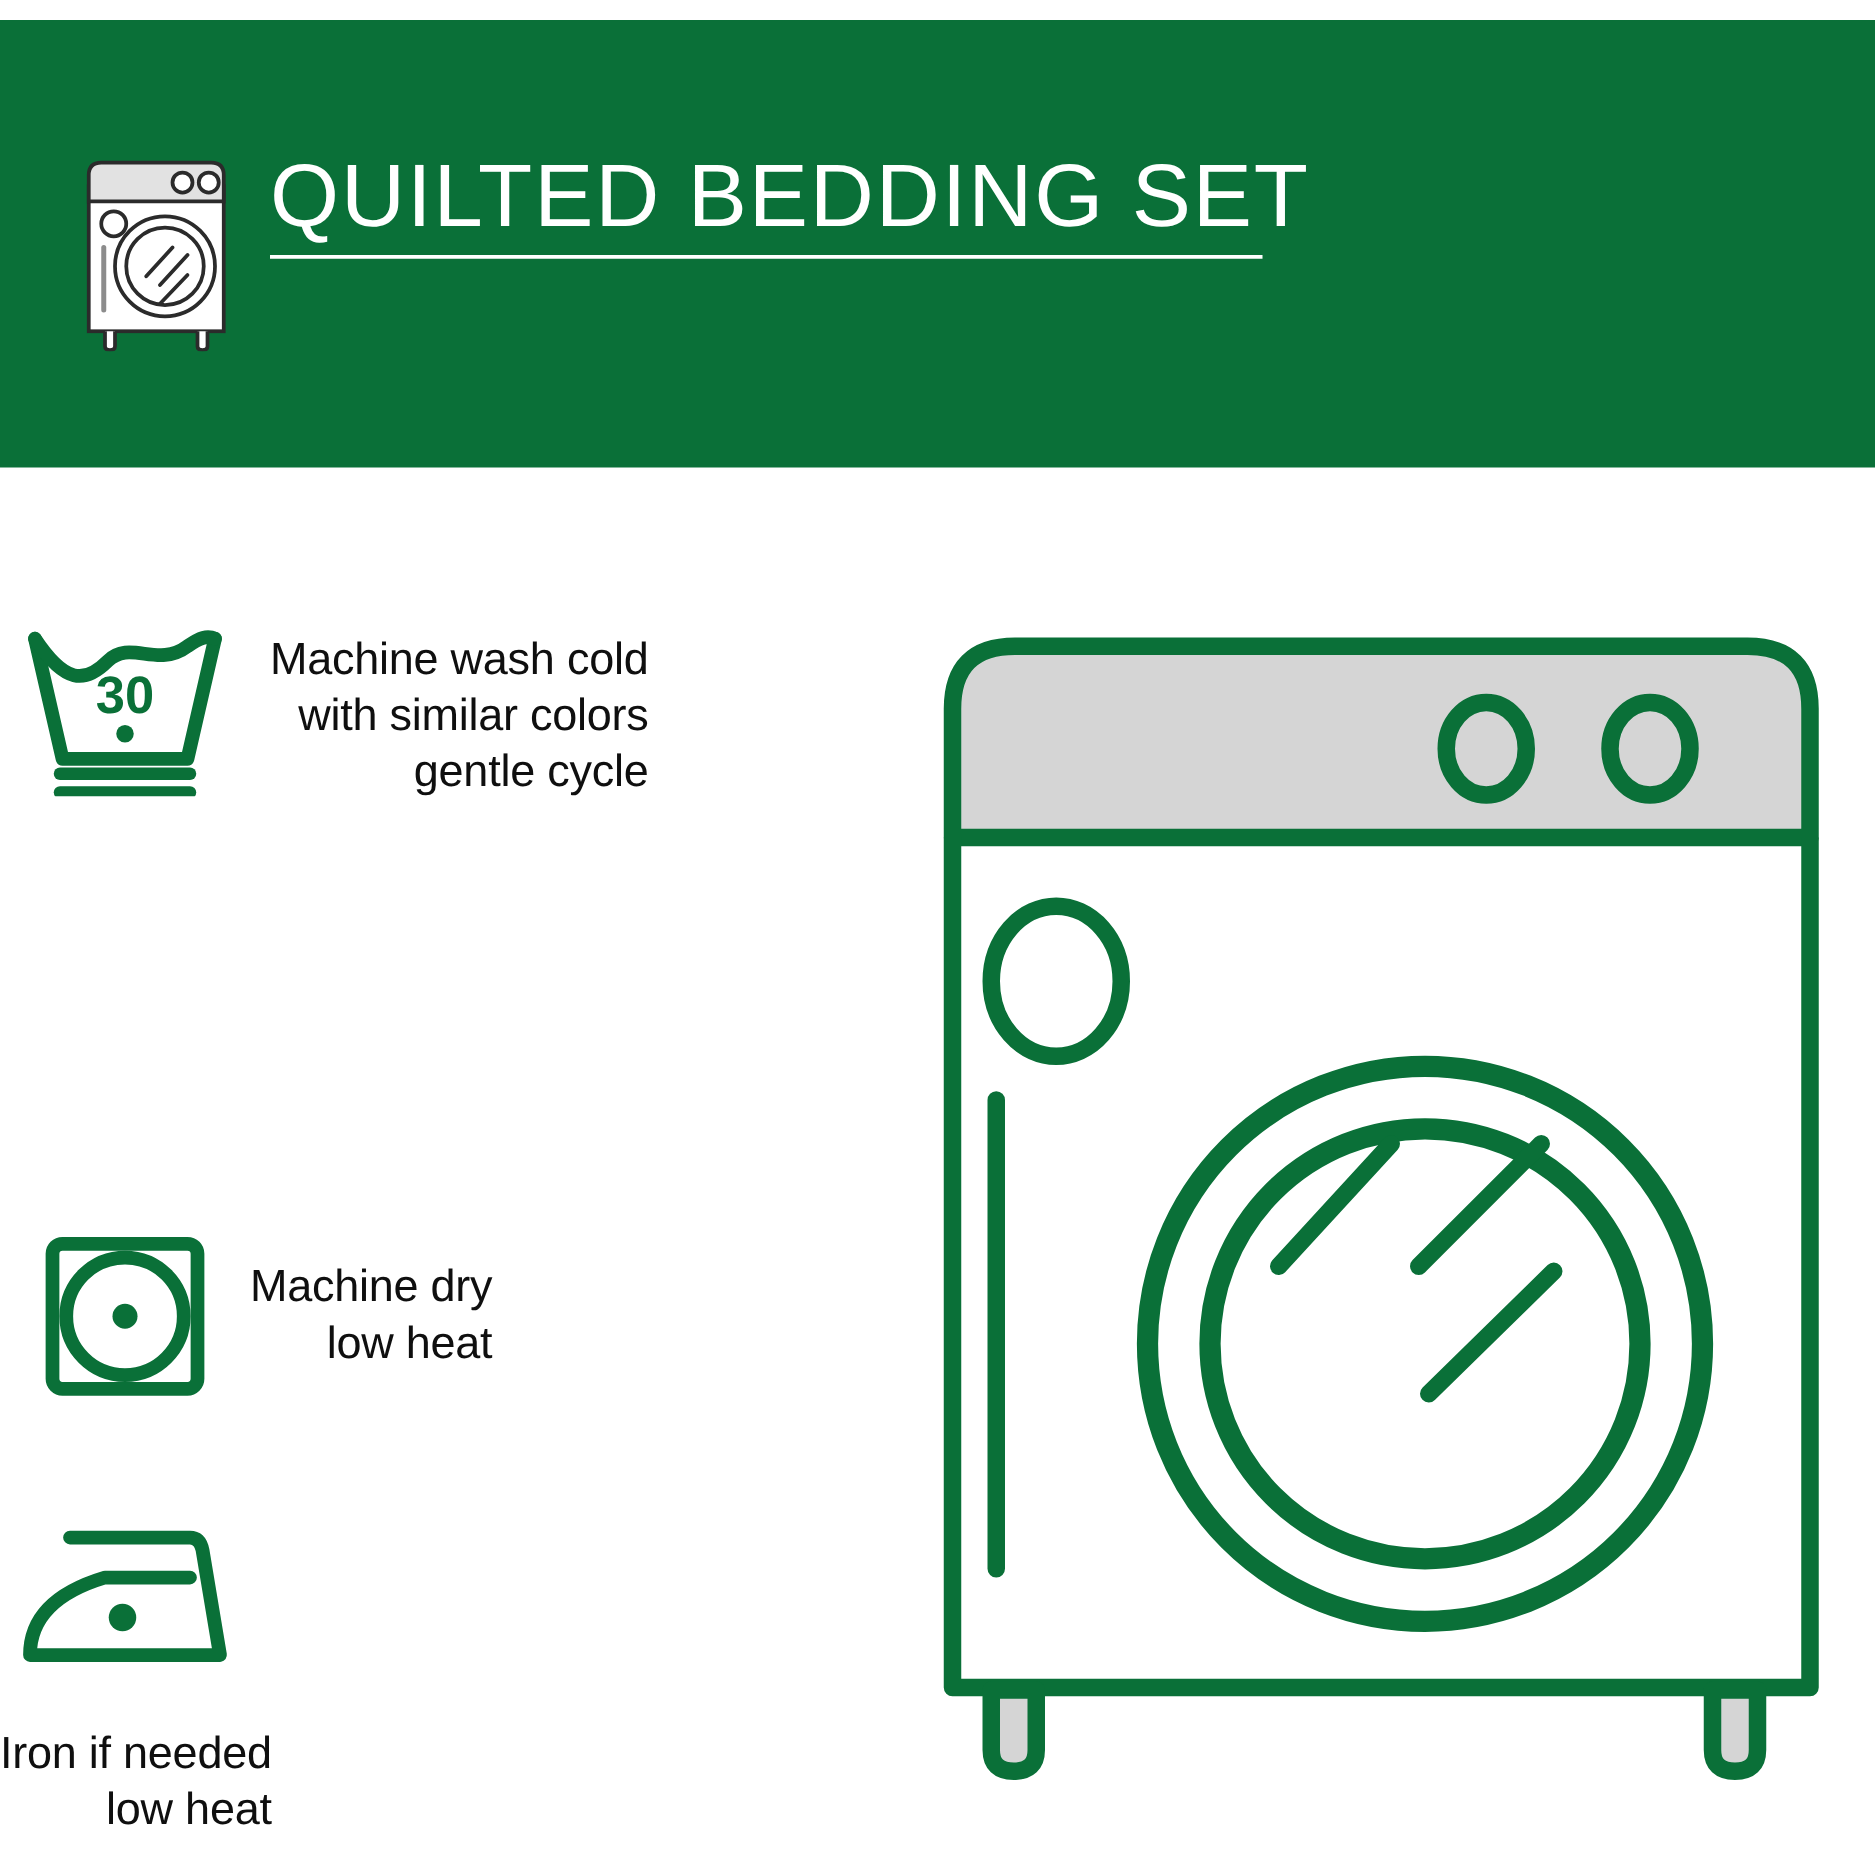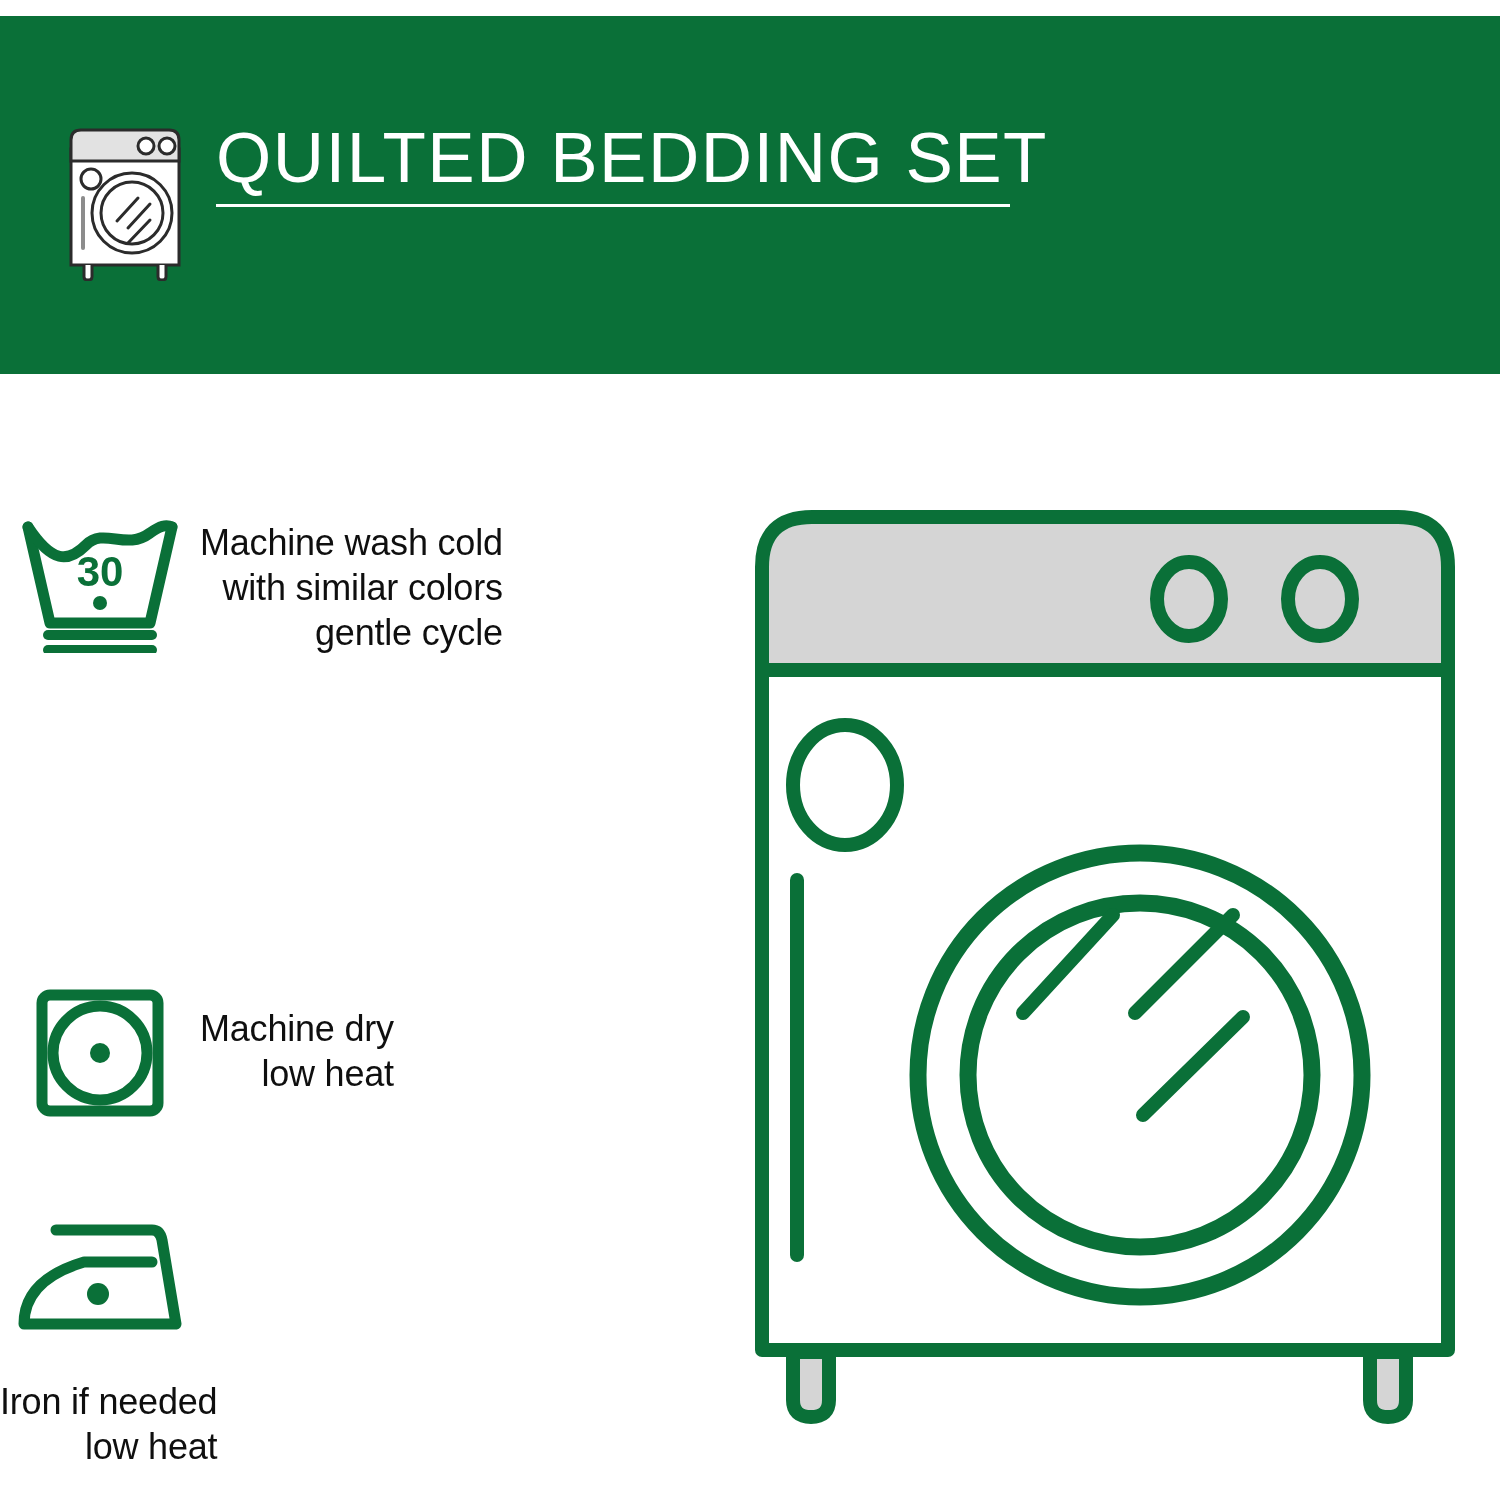--- a/index.html
+++ b/index.html
@@ -99,21 +99,21 @@
     font-family: "Liberation Sans", sans-serif;
     font-size: 36px;
     font-weight: 400;
     line-height: 45px;
     letter-spacing: -0.2px;
     white-space: pre-line;
     padding-top: 2px;
     text-align: right;
   }
 
-  #care-row-0 { top: 150px; }
+  #care-row-0 { top: 134px; gap: 16px; }
   #care-row-1 { top: 385px; }
   #care-row-2 { top: 620px; }
   #care-row-3 { top: 845px; flex-direction: column; }
 
   #care-row-0 .care-symbol { height: 150px; }
   #care-row-1 .care-symbol { height: 150px; }
   #care-row-2 .care-symbol { height: 150px; }
   #care-row-3 .care-symbol { height: 150px; }
 
   #care-row-0 .care-text { padding-top: 12px; }

